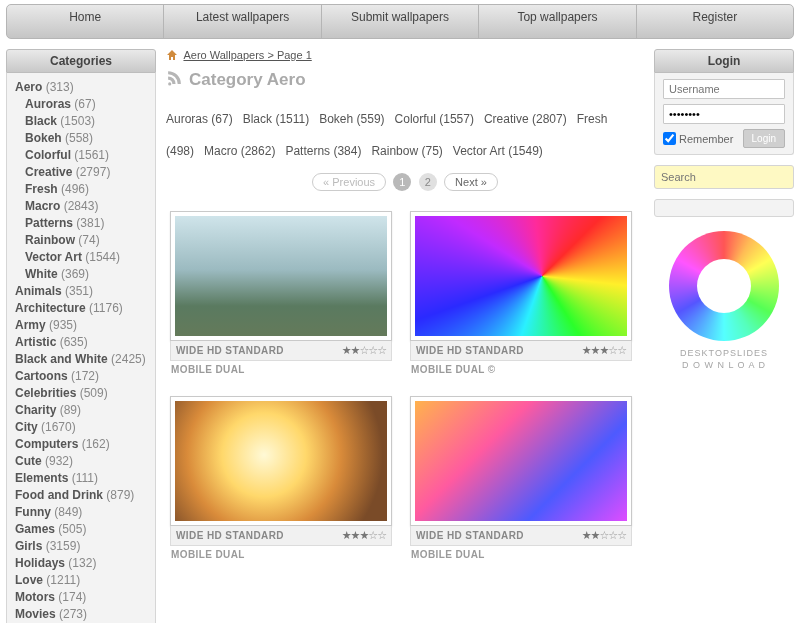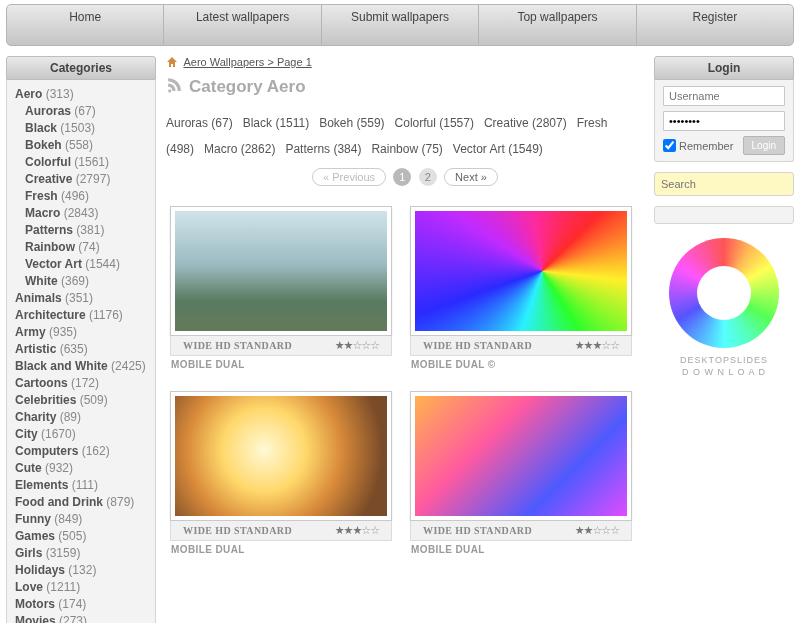--- a/index.html
+++ b/index.html
@@ -1,18 +1,18 @@
 <!DOCTYPE html>
 <html><head>
 <meta charset="utf-8">
 <style>
 *{box-sizing:border-box;margin:0;padding:0;}
 body{font-family:Arial,Helvetica,sans-serif;font-size:12px;color:#555;background:#fff;width:800px;}
 
-.topnav{display:flex;height:42px;margin:4px 6px 10px 6px;border-radius:5px;overflow:hidden;border:1px solid #b5b5b5;background:linear-gradient(#e9e9e9,#c5c5c5);}
+.topnav{display:flex;height:35px;margin:4px 6px 10px 6px;border-radius:5px;overflow:hidden;border:1px solid #b5b5b5;background:linear-gradient(#e9e9e9,#c5c5c5);}
 .topnav .item{flex:1;text-align:center;line-height:25px;font-size:12px;color:#444;border-right:1px solid #b5b5b5;cursor:pointer;}
 .topnav .item:last-child{border-right:none;}
 
 .wrap{display:flex;gap:10px;padding:0 6px;}
 .left{width:150px;flex:0 0 150px;}
 .main{flex:1;min-width:0;}
 .right{width:140px;flex:0 0 140px;}
 
 .panel-h{background:linear-gradient(#e9e9e9,#c8c8c8);border:1px solid #bdbdbd;border-radius:3px 3px 0 0;text-align:center;font-weight:bold;padding:4px 0;color:#444;}
 .panel-b{border:1px solid #d6d6d6;border-top:none;border-radius:0 0 3px 3px;background:#f3f3f3;padding:6px 8px;}
@@ -22,38 +22,38 @@
 .catlist .name{font-weight:bold;cursor:pointer;}
 .catlist .cnt{color:#888;}
 .catlist .sub{margin-left:10px;}
 
 .bc{font-size:11px;margin-bottom:6px;}
 .bc .home-icon{display:inline-block;margin-right:3px;vertical-align:-2px;}
 .bc .link{text-decoration:underline;cursor:pointer;}
 
 .cat-head{display:flex;align-items:center;gap:6px;color:#aaa;font-weight:bold;font-size:17px;margin:4px 0 12px 0;text-align:center;}
 
-.subcats{line-height:26px;margin-bottom:0;}
+.subcats{line-height:32px;margin-bottom:0;}
 .subcats span{margin-right:10px;cursor:pointer;}
 
 .pager{text-align:center;margin:6px 0 12px 0;}
 .pg-btn{display:inline-block;border:1px solid #ccc;border-radius:10px;padding:2px 10px;color:#bbb;margin:0 2px;font-size:11px;}
 .pg-btn.active{cursor:pointer;color:#666;}
 .pg-num{display:inline-block;width:18px;height:18px;line-height:18px;border-radius:9px;background:#e0e0e0;color:#888;text-align:center;font-size:11px;margin:0 2px;}
 .pg-num.cur{background:#b9b9b9;color:#fff;}
 
 .thumbs{display:flex;flex-wrap:wrap;gap:18px;padding:8px 4px;}
 .card{width:222px;}
 .thumb{width:222px;height:130px;border:1px solid #c9c9c9;padding:4px;background:#fff;box-shadow:0 1px 2px rgba(0,0,0,.1);}
 .thumb-inner{width:100%;height:100%;}
 .th1{background:linear-gradient(180deg,#cfe4ea 0%,#9bbac0 45%,#5a7a60 75%,#647a5a 100%);}
 .th2{background:conic-gradient(from 45deg at 60% 50%,#ff2a2a,#ffef2a,#2aff2a,#2af0ff,#2a2aff,#c12aff,#ff2a9a,#ff2a2a);}
 .th3{background:radial-gradient(circle at 42% 45%,#fff9d6 0%,#ffd86b 30%,#d98b3a 55%,#7a4b28 85%);}
 .th4{background:linear-gradient(135deg,#ffb24d,#ff5aa0 35%,#4d5aff 70%,#de4dff);}
-.meta{display:flex;justify-content:space-between;align-items:center;background:#f1f1f1;border:1px solid #dcdcdc;border-top:none;padding:3px 12px;font-family:Liberation Serif, serif;}
+.meta{display:flex;justify-content:space-between;align-items:center;background:#f1f1f1;border:1px solid #dcdcdc;border-top:none;padding:3px 5px;}
 .meta .lbl{color:#888;font-weight:bold;letter-spacing:.4px;font-size:10px;}
 .stars{color:#9a9a9a;letter-spacing:-1px;font-size:11px;}
 .stars .on{color:#777;}
 .meta2{color:#9a9a9a;font-weight:bold;font-size:10px;letter-spacing:.4px;padding:3px 1px;}
 
 .login-inp{width:100%;border:1px solid #c8c8c8;border-radius:1px;padding:3px 5px;margin-bottom:5px;font-size:11px;background:#fff;}
 .login-row{display:flex;justify-content:space-between;align-items:center;}
 .login-btn{background:#cfcfcf;border:1px solid #b5b5b5;border-radius:2px;color:#fff;font-size:10px;padding:3px 8px;cursor:pointer;}
 .chk-lbl{display:flex;align-items:center;gap:3px;font-size:11px;color:#666;}
 

